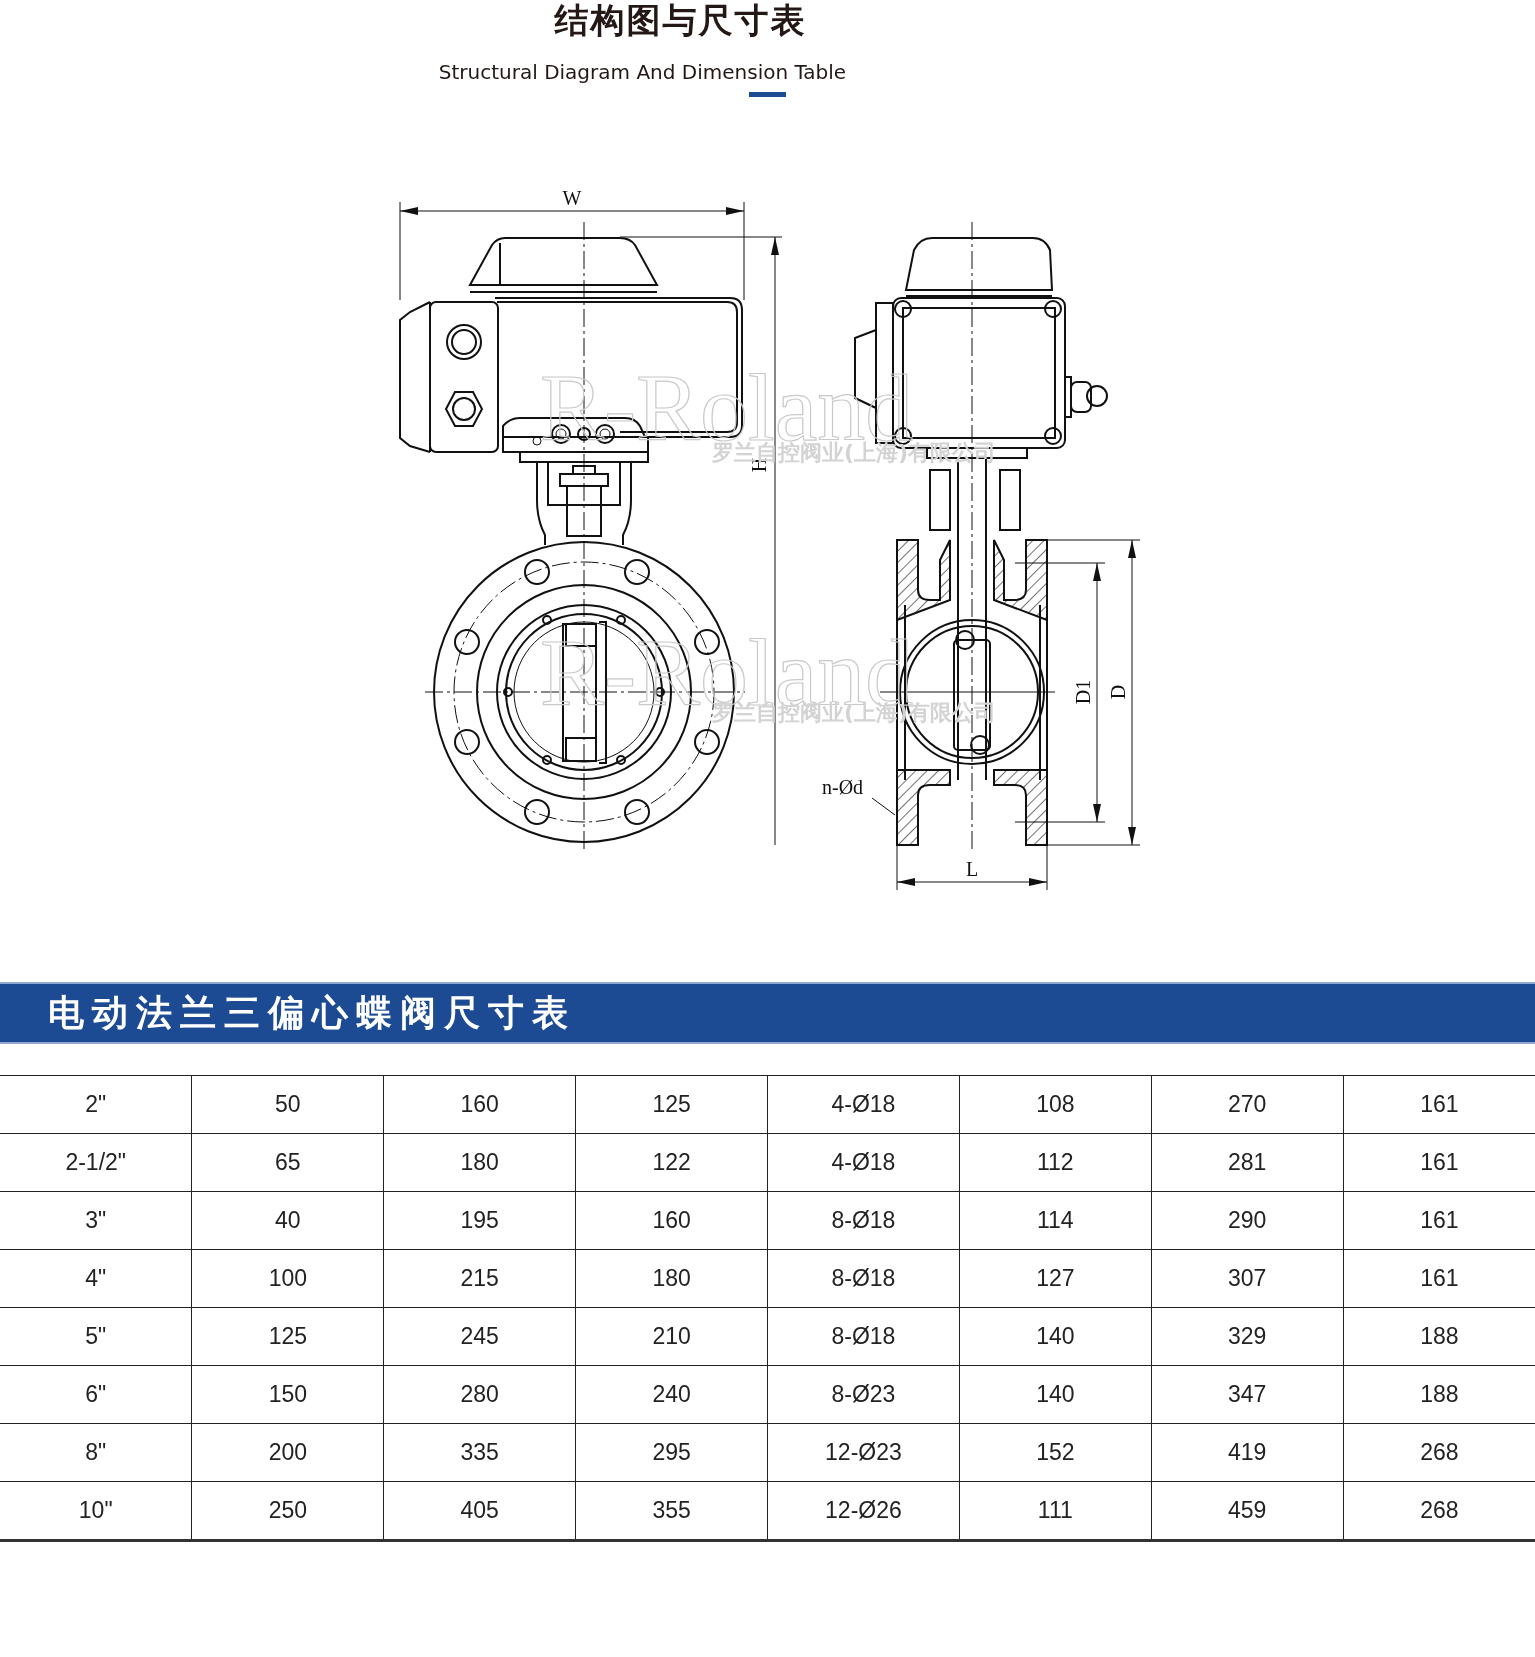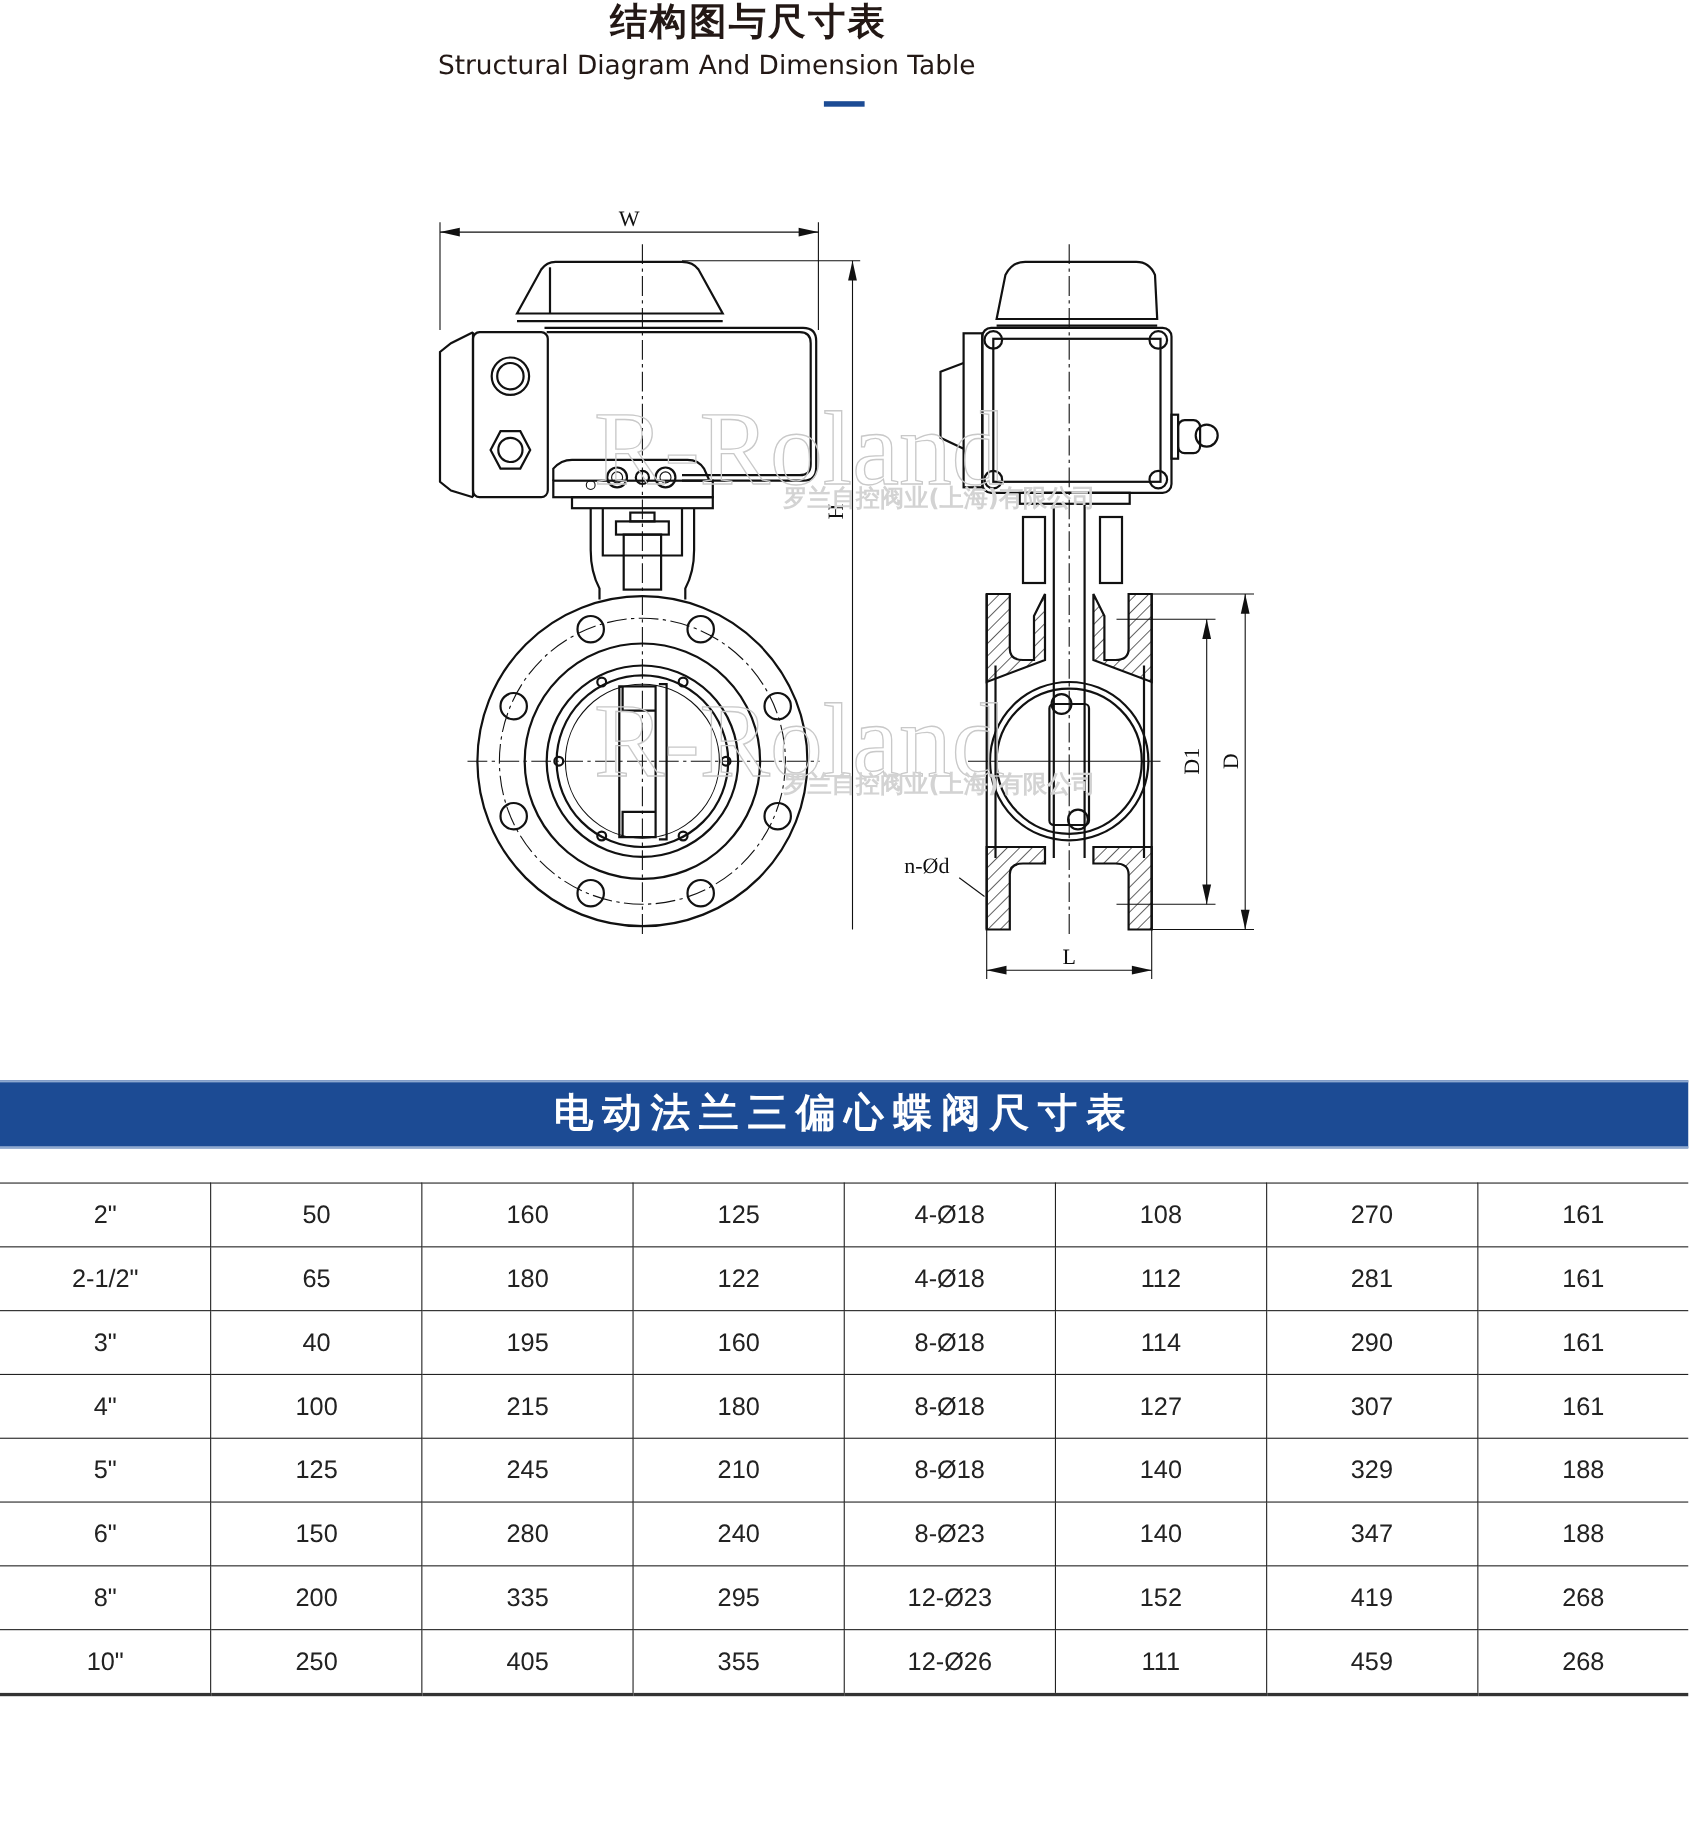--- a/index.html
+++ b/index.html
@@ -1,22 +1,22 @@
 <!DOCTYPE html>
 <html><head>
 <meta charset="utf-8">
 <style>
   html,body{margin:0;padding:0;background:#fff;}
   body{width:1535px;height:1657px;position:relative;overflow:hidden;font-family:"Liberation Sans","DejaVu Sans",sans-serif;color:#222;}
   .title-cn{position:absolute;top:0;left:0;width:1361px;text-align:center;font-size:34px;font-weight:bold;color:#231815;line-height:40px;letter-spacing:2px;font-family:"DejaVu Sans",sans-serif;}
-  .title-en{position:absolute;top:42px;left:0;width:1285px;text-align:center;font-size:24px;color:#231815;line-height:34px;font-family:"DejaVu Sans",sans-serif;}
+  .title-en{position:absolute;top:55px;left:0;width:1285px;text-align:center;font-size:20px;color:#231815;line-height:34px;font-family:"DejaVu Sans",sans-serif;}
   .title-bar{position:absolute;top:92px;left:749px;width:37px;height:5px;background:#1c4b94;}
   .diagram{position:absolute;left:0;top:170px;width:1535px;height:740px;}
   .banner{position:absolute;left:0;top:982px;width:1535px;height:62px;background:#1c4b94;border-top:2px solid #8fa9cf;border-bottom:2px solid #8fa9cf;box-sizing:border-box;}
-  .banner span{display:block;text-align:center;color:#fff;font-size:36px;font-weight:bold;line-height:58px;letter-spacing:8px;font-family:"DejaVu Sans",sans-serif;}
+  .banner span{display:block;text-align:left;color:#fff;font-size:36px;font-weight:bold;line-height:58px;letter-spacing:8px;font-family:"DejaVu Sans",sans-serif;margin-left:48px;}
   table.dims{position:absolute;left:0;top:1075px;width:1535px;border-collapse:collapse;table-layout:fixed;}
   table.dims td, table.dims th{border:1.5px solid #222;text-align:center;font-size:23px;font-weight:normal;color:#222;height:57px;padding:0;font-family:"Liberation Sans",sans-serif;}
   table.dims tr:first-child th{border-top:3px solid #111;}
   table.dims tr:last-child td{border-bottom:3px solid #333;}
   table.dims td:first-child, table.dims th:first-child{border-left:none;}
   table.dims td:last-child, table.dims th:last-child{border-right:none;}
   .wm{font-family:"Liberation Serif",serif;fill:none;stroke:#c9c9c9;stroke-width:1.2;}
   .wm-cn{font-family:"DejaVu Sans",sans-serif;fill:#d3d3d3;font-weight:bold;}
   .ln{fill:none;stroke:#111;stroke-width:2;}
   .thin{fill:none;stroke:#111;stroke-width:1;}

